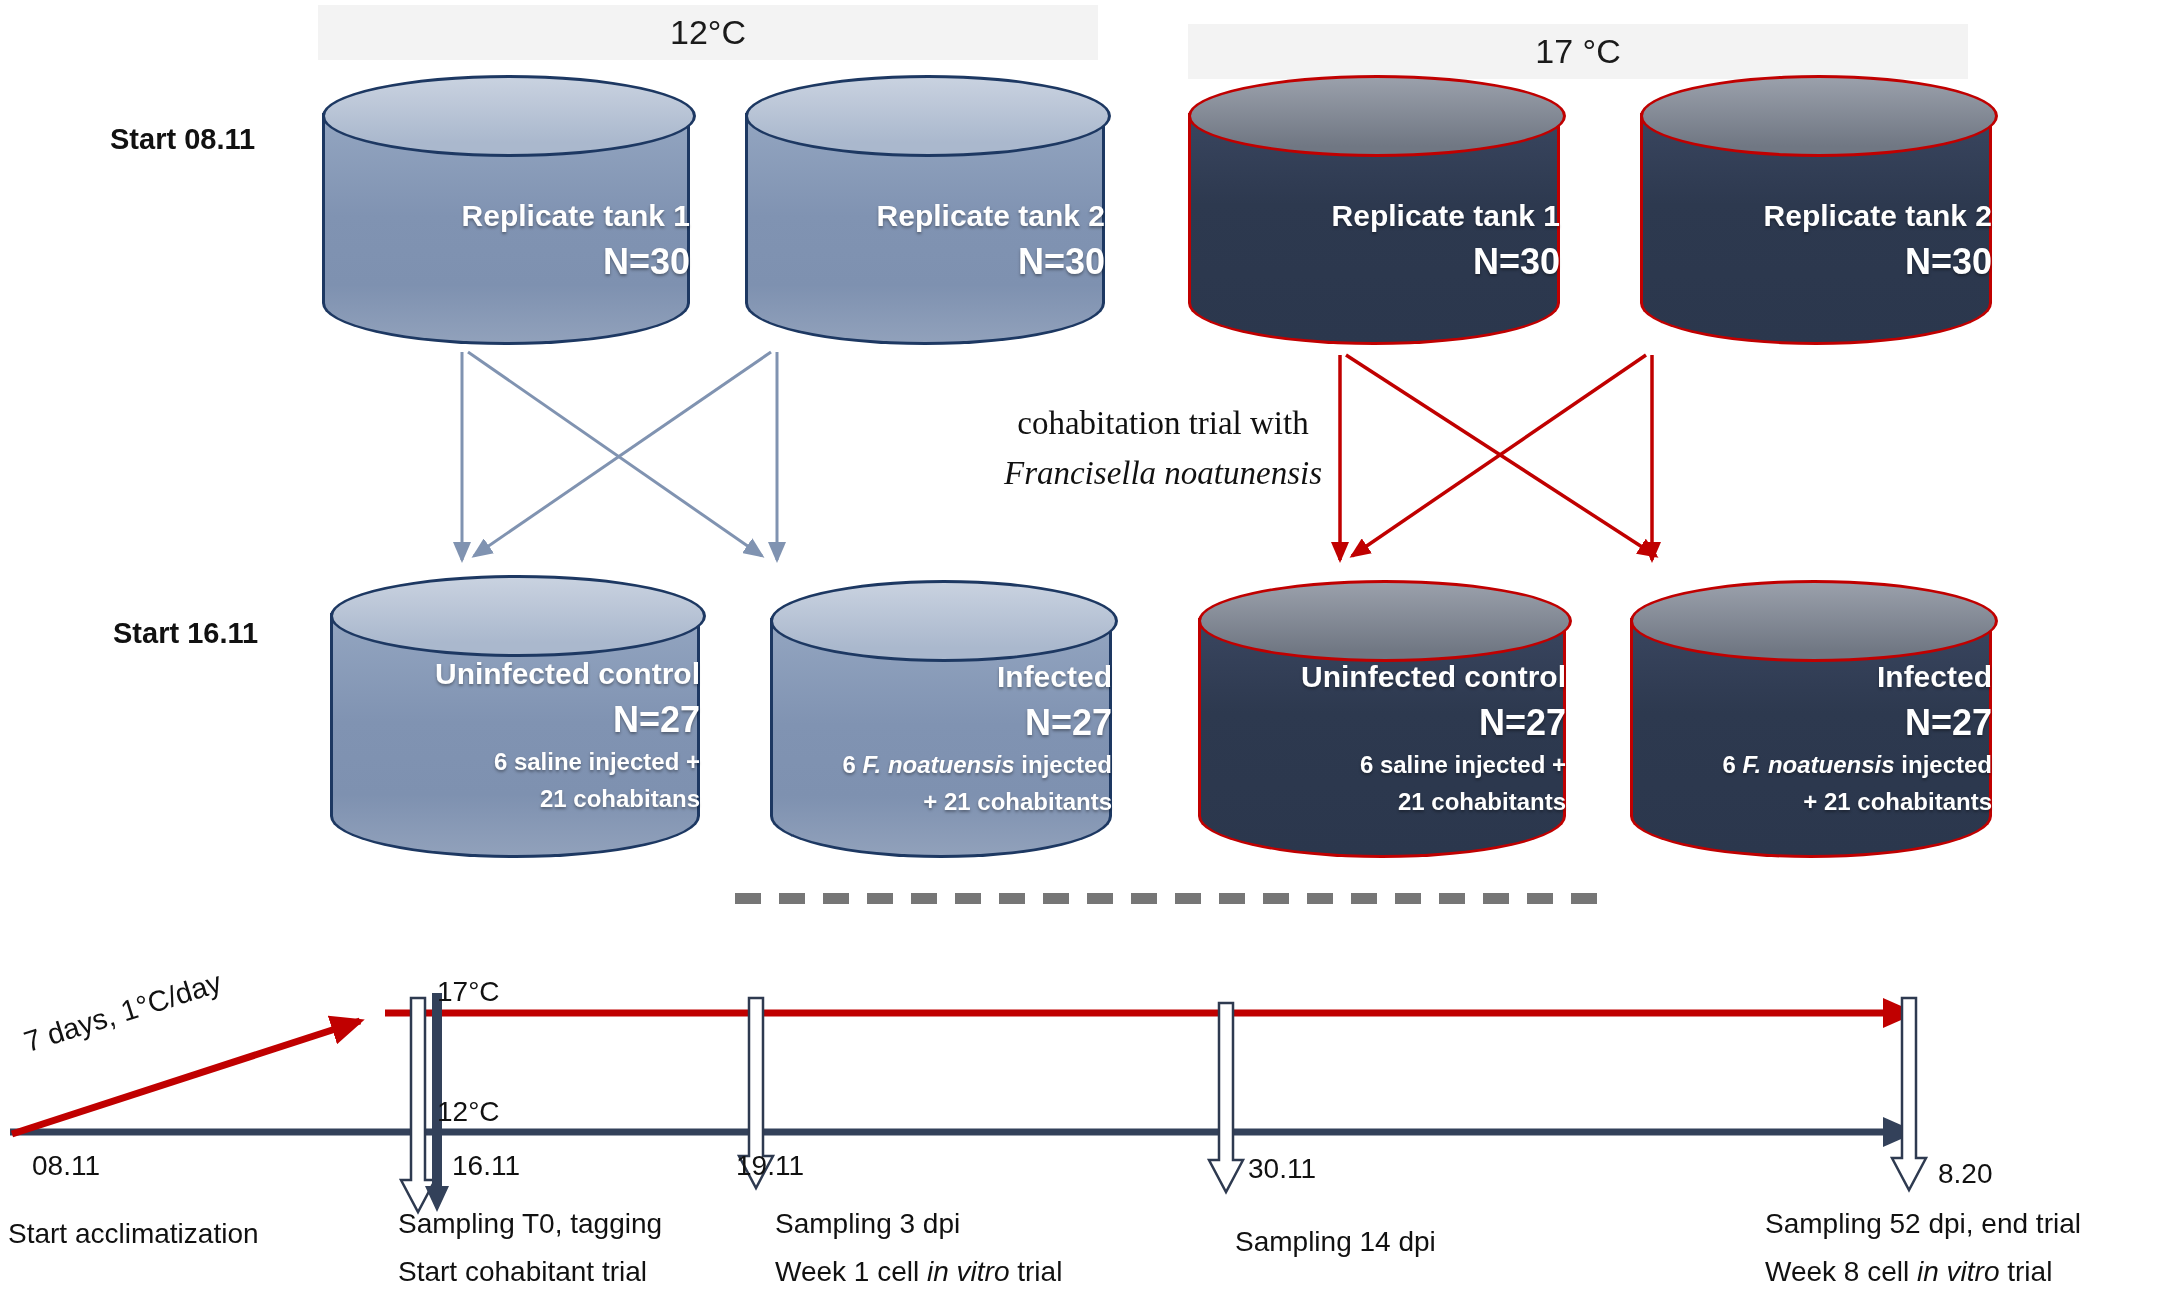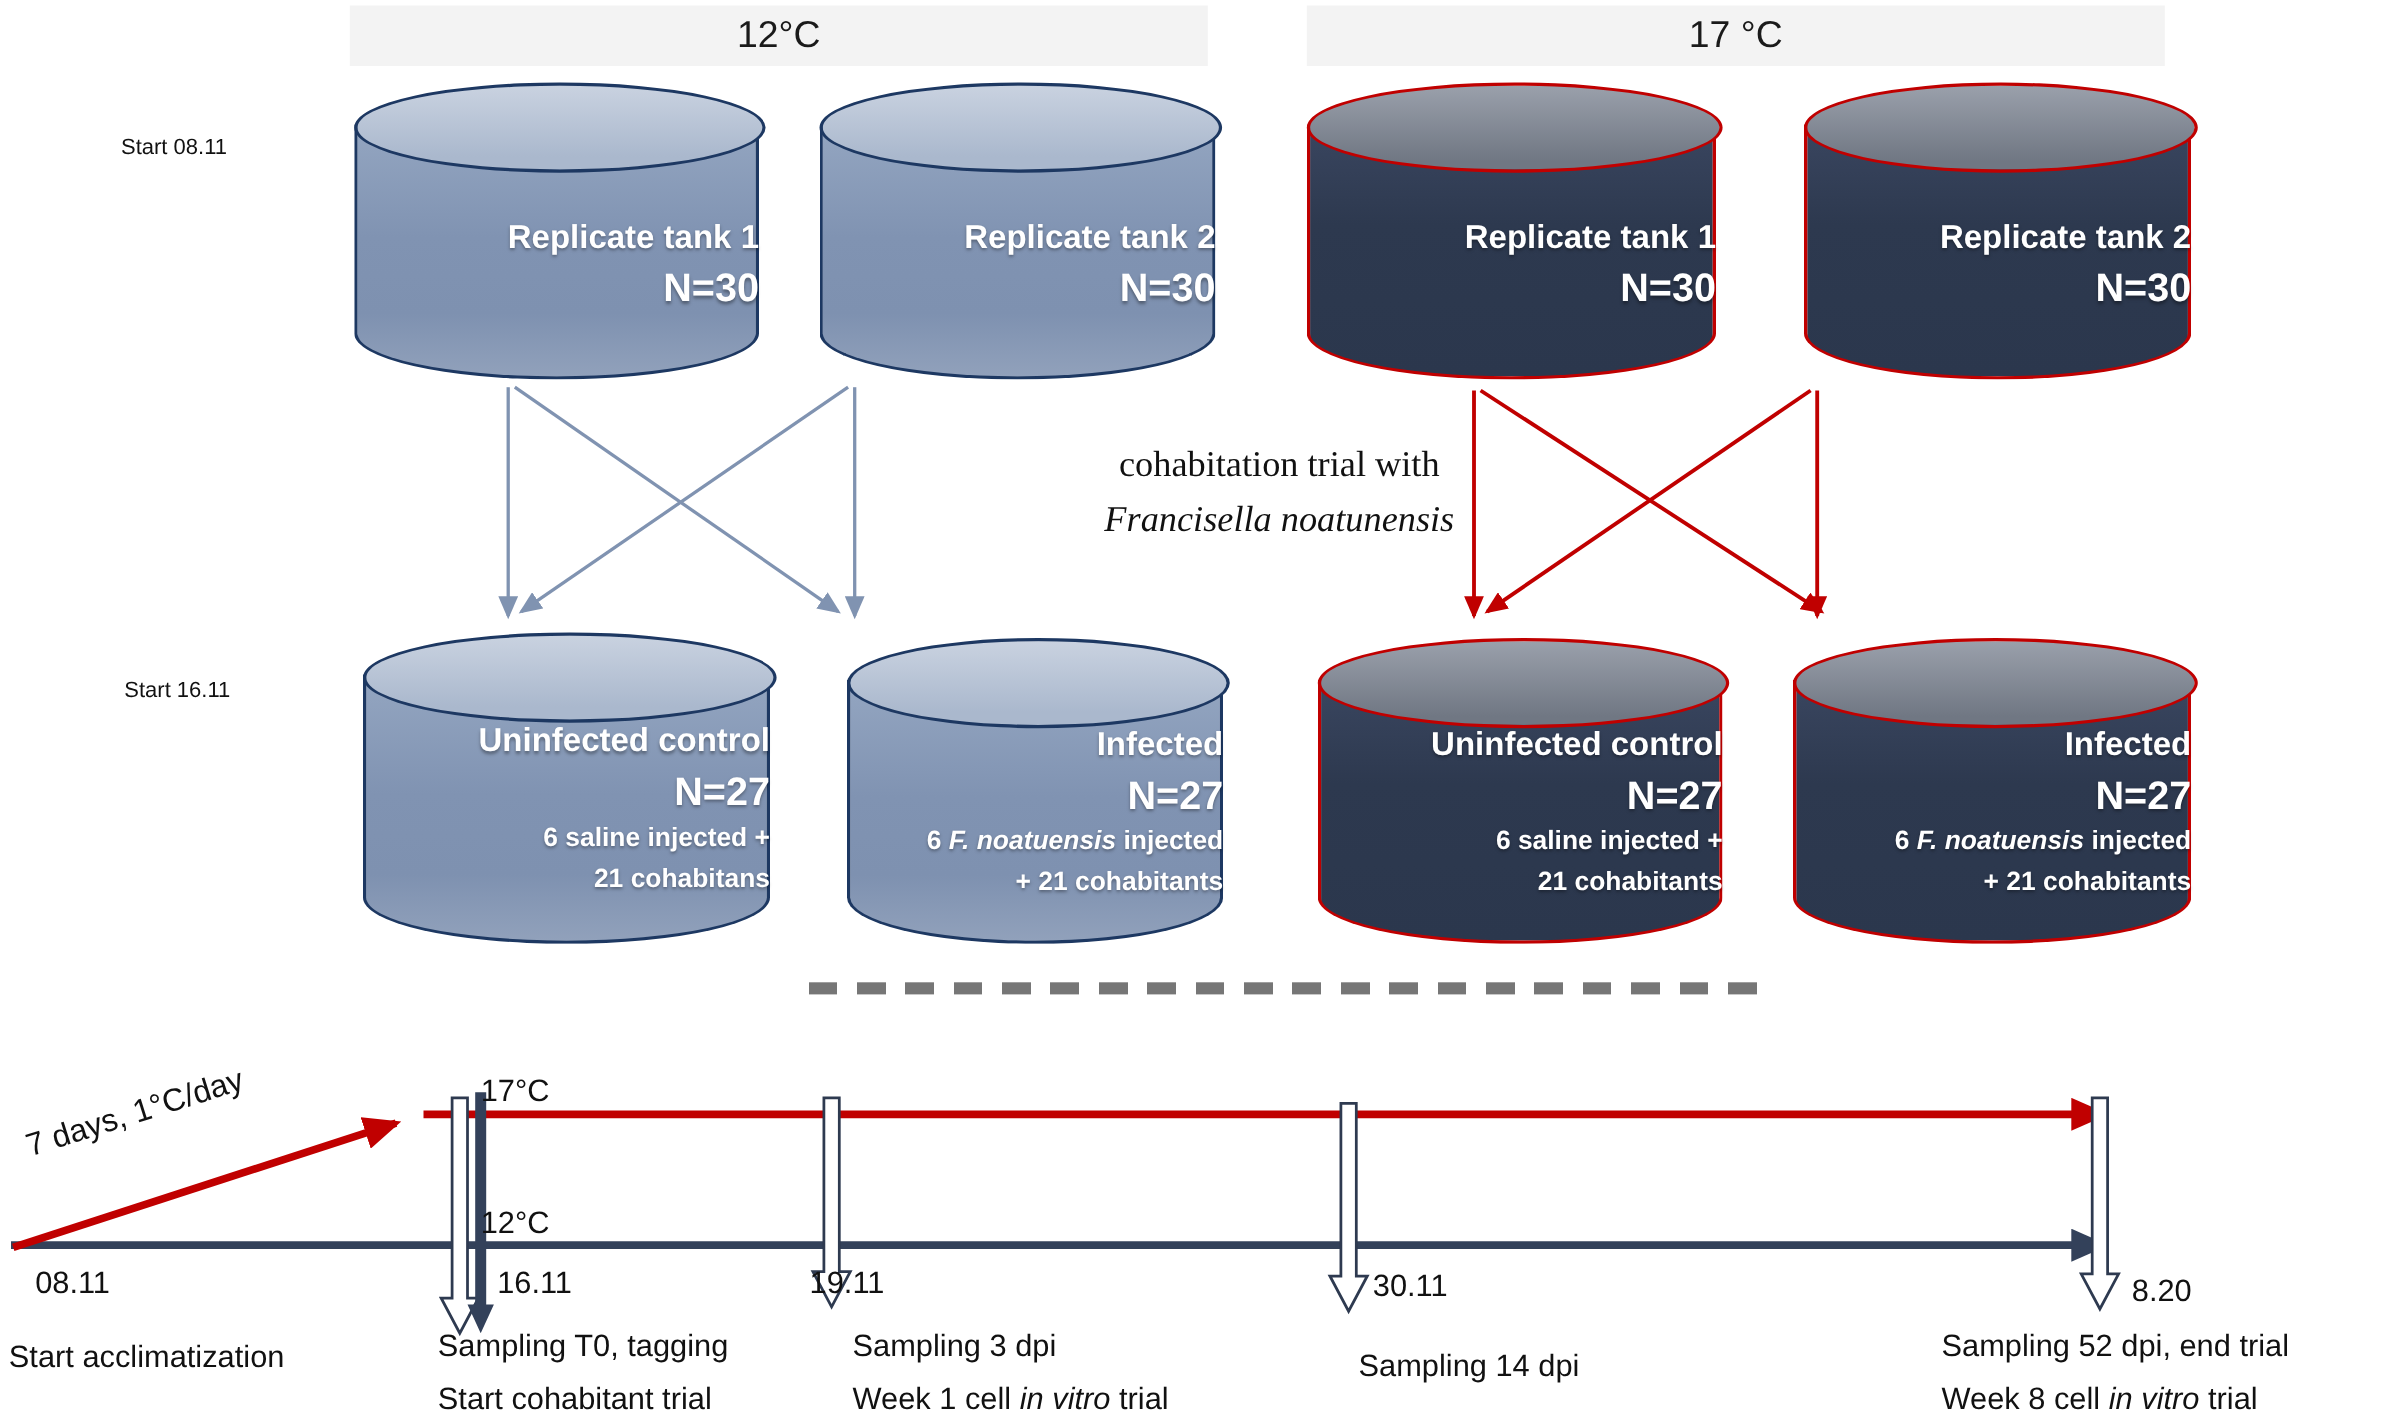--- a/index.html
+++ b/index.html
@@ -5,21 +5,21 @@
   html,body{margin:0;padding:0;background:#ffffff;}
   body{width:2165px;height:1289px;position:relative;overflow:hidden;
        font-family:"Liberation Sans",sans-serif;color:#111;}
 
   
   .temp-band{position:absolute;top:5px;height:55px;background:#f3f3f3;
              display:flex;align-items:center;justify-content:center;
              font-size:34px;color:#1a1a1a;}
 
   
-  .side-label{position:absolute;font-size:20px;color:#111;}
+  .side-label{position:absolute;font-size:29px;color:#111;font-weight:bold;}
 
   
   .tank{position:absolute;}
   .tank .lid{position:absolute;left:0;top:0;width:100%;height:76px;border-radius:50%;z-index:2;}
   .tank .body{position:absolute;left:0;top:38px;width:100%;bottom:0;
               border-radius:0 0 50% 50% / 0 0 42px 42px;z-index:1;}
   .tank.light .lid{background:linear-gradient(180deg,#c9d2e0 0%,#aab8cd 85%);border:3px solid #1d3862;}
   .tank.light .body{background:linear-gradient(180deg,#94a6c1 0%,#8093b2 45%,#7e91b0 75%,#91a1bb 100%);
                     border:3px solid #1d3862;border-top:none;box-sizing:border-box;}
   .tank.dark .lid{background:linear-gradient(180deg,#9aa0ab 0%,#707783 90%);border:3px solid #c00000;}
@@ -47,21 +47,21 @@
               transform:rotate(-17.5deg);transform-origin:left bottom;white-space:nowrap;}
   .cap-line{line-height:48px;white-space:nowrap;}
   svg.overlay{position:absolute;left:0;top:0;pointer-events:none;}
 </style>
 </head>
 <body>
 
 <div class="temp-band" style="left:318px;width:780px;">
   <span>12°C</span>
 </div>
-<div class="temp-band" style="left:1188px;width:780px;">
+<div class="temp-band" style="left:1188px;width:780px;margin-top:19px;">
   <span>17 °C</span>
 </div>
 
 <div class="side-label" style="left:110px;top:123px;">Start 08.11</div>
 <div class="side-label" style="left:113px;top:617px;">Start 16.11</div>
 
 <svg class="overlay" width="2165" height="1289" viewBox="0 0 2165 1289">
   <defs>
     <marker id="ab" markerUnits="userSpaceOnUse" markerWidth="22" markerHeight="18" refX="18" refY="9" orient="auto">
       <path d="M0,0 L21,9 L0,18 Z" fill="#8093b1"></path>

